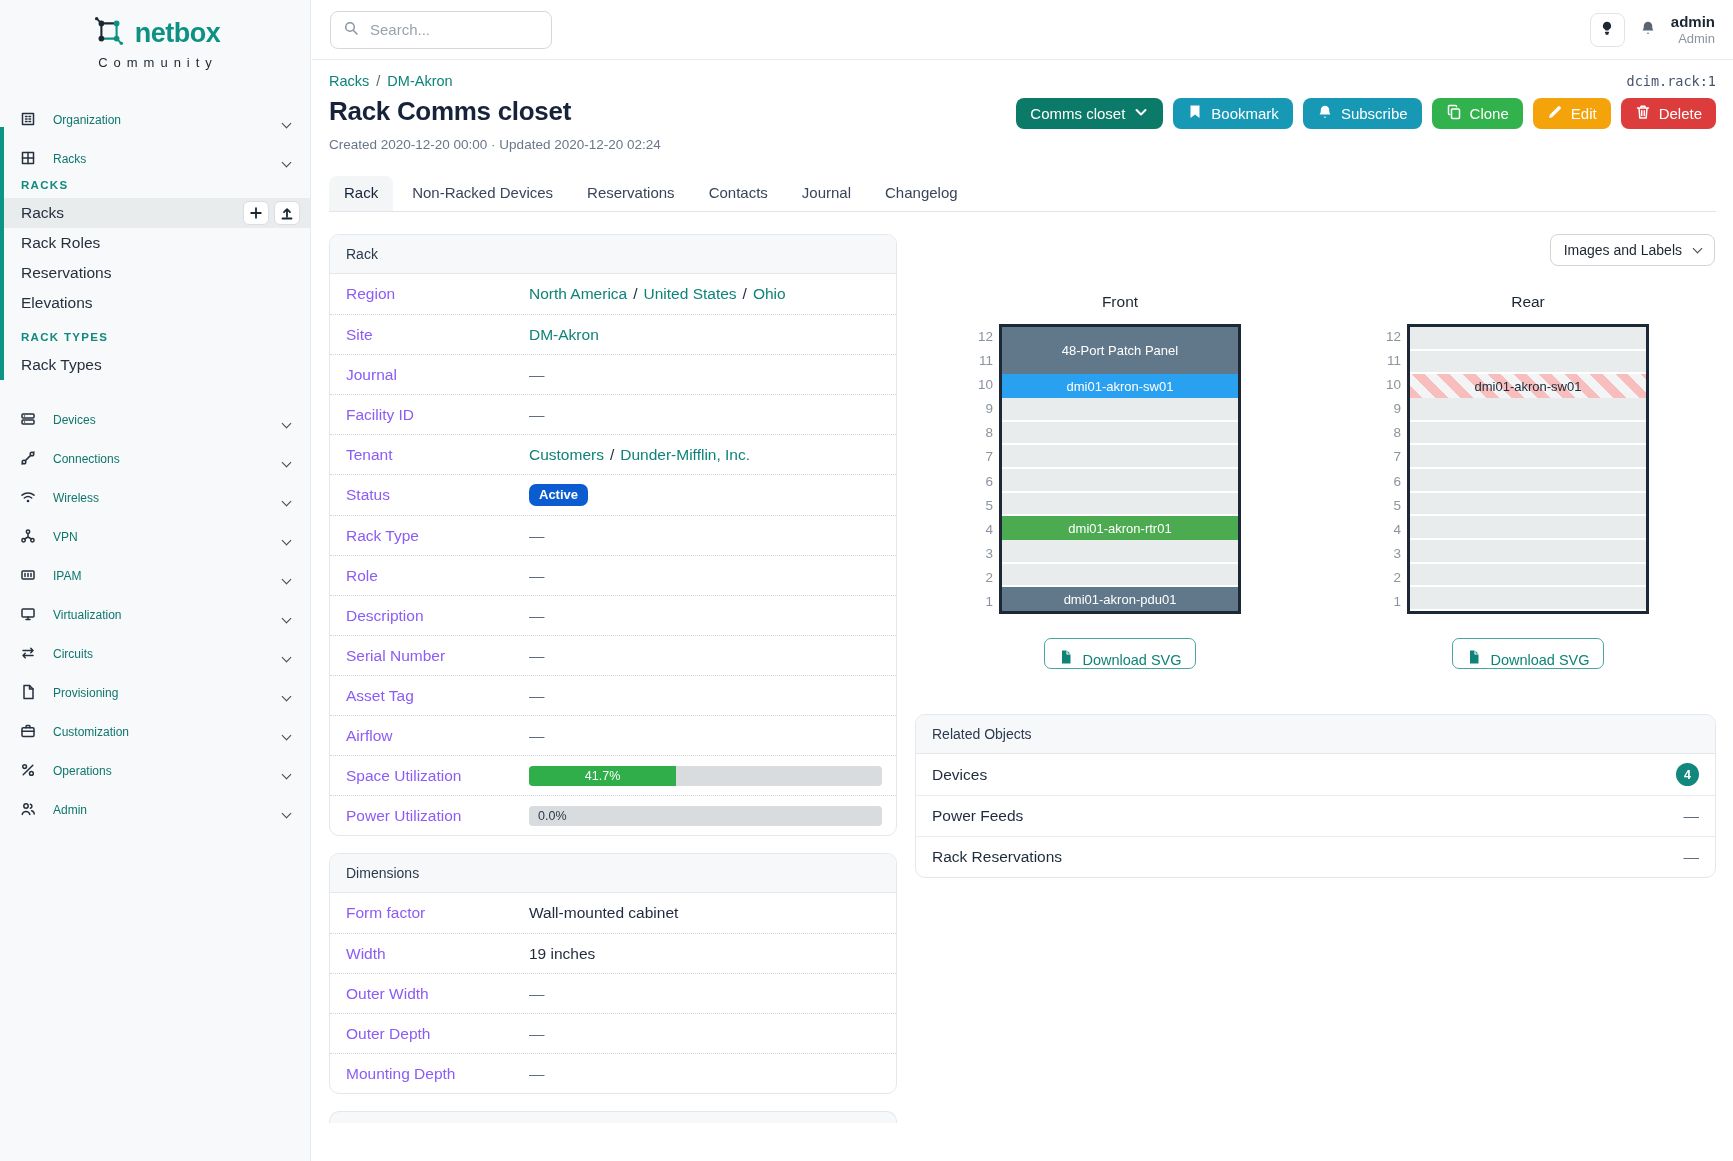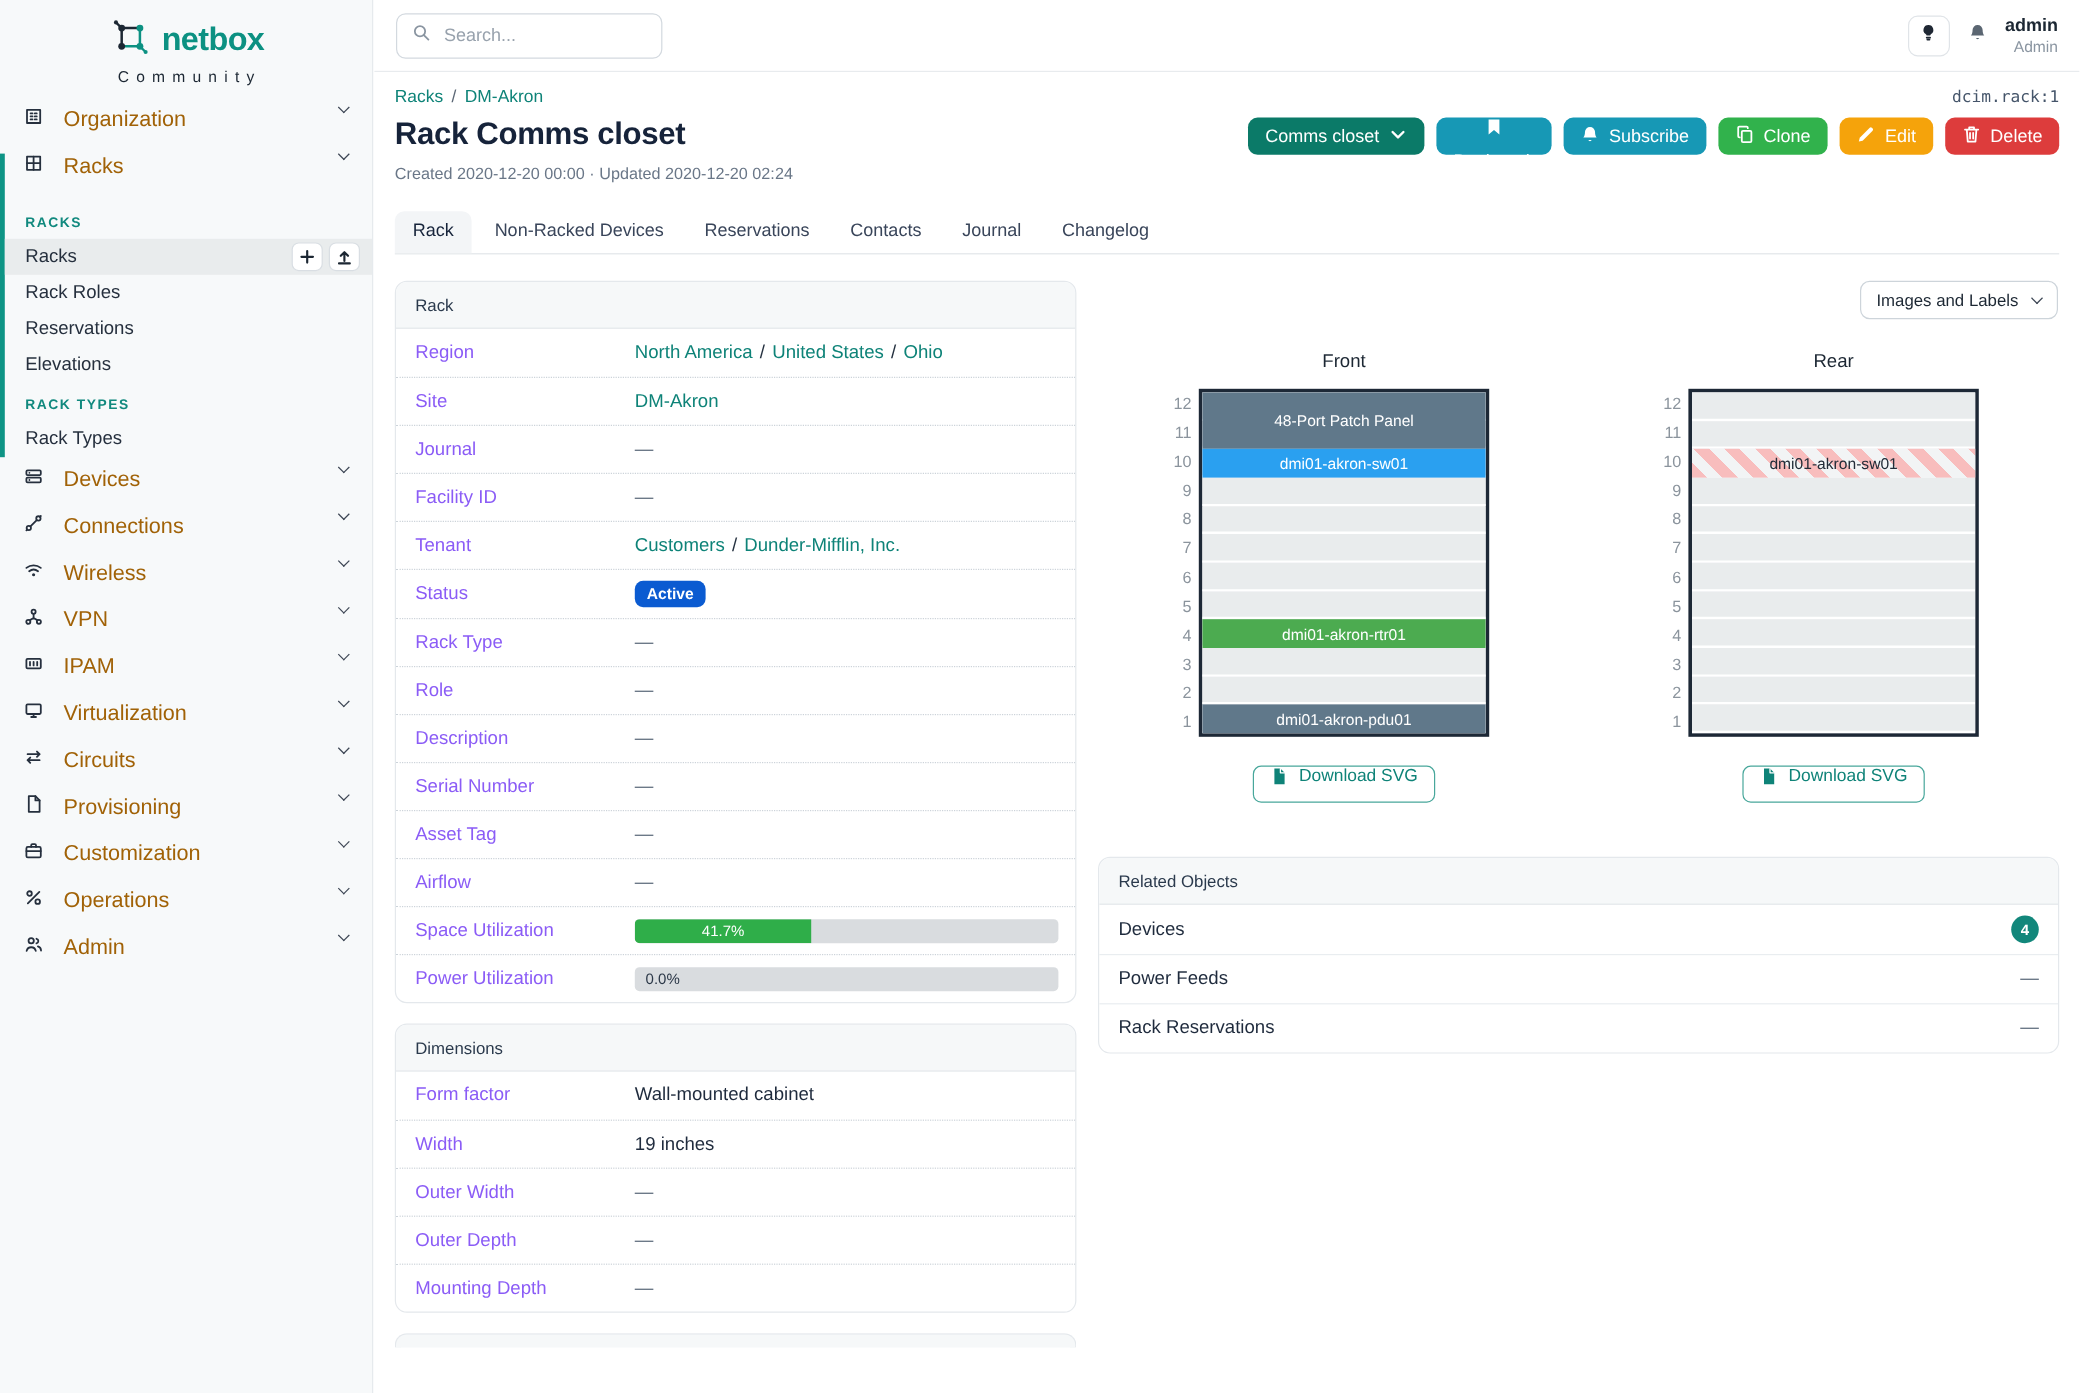--- a/index.html
+++ b/index.html
@@ -10,21 +10,21 @@
     font-family:"Liberation Sans", sans-serif;
   }
   
   .sidebar { position:absolute; left:0; top:0; width:311px; height:1161px;
     background:#f7f9fa; border-right:1px solid #e6eaed; }
   .logo-area { padding-top:12px; text-align:center; }
   .logo-row { display:flex; align-items:center; justify-content:center; gap:7px; }
   .brand-name { font-size:27px; font-weight:700; color:#0c9182; letter-spacing:-0.5px; }
   .brand-tagline { margin-top:1px; font-size:13px; letter-spacing:6px; color:#1c2733; padding-left:6px; }
   .nav { margin-top:18px; }
-  .nav-item { display:flex; align-items:flex-start; height:39px; padding:0 20px; font-size:18px; color:#a16207; cursor:pointer; }
+  .nav-item { display:flex; align-items:flex-end; height:39px; padding:0 20px; font-size:12px; color:#0f766e; cursor:pointer; }
   .nav-item .nico { width:20px; margin-right:13px; color:#26303e; display:flex; align-items:center; }
   .chev { width:7px; height:7px; border-right:1.7px solid #3d4654; border-bottom:1.7px solid #3d4654; transform:rotate(45deg); margin-left:auto; margin-top:-3px; }
   .rack-group { border-left:4px solid #0e9485; }
   .rack-group .nav-item { padding-left:16px; }
   .group-title { font-size:11.5px; font-weight:700; letter-spacing:1.3px; color:#11897e; padding:13px 0 7px 17px; }
   .sub-item { display:flex; align-items:center; height:30px; padding:0 10px 0 17px; font-size:15.5px; color:#26303e; cursor:pointer; }
   .sub-item.active { background:#e9eced; }
   .sub-actions { margin-left:auto; display:flex; gap:5px; }
   .sub-btn { width:26px; height:24px; background:#fff; border:1px solid #d9dee3; border-radius:6px;
     display:flex; align-items:center; justify-content:center; color:#1c2733; cursor:pointer; }
@@ -87,21 +87,21 @@
   .rack-row { display:flex; }
   .unit-nums { width:30px; margin-right:6px; display:flex; flex-direction:column; height:290px; }
   .unit-num { flex:1; display:flex; align-items:center; justify-content:flex-end; font-size:13.5px; color:#8b949d; }
   .rack-frame { position:relative; width:242px; height:290px; border:3px solid #1d2836; background:#fff; }
   .slot { position:absolute; left:0; width:100%; background:#e9eced; box-shadow:inset 0 -2px 0 #ffffff; }
   .rdevice { position:absolute; left:0; width:100%; display:flex; align-items:center; justify-content:center;
     font-size:13px; font-weight:500; cursor:pointer; }
   .rdevice.striped { background:repeating-linear-gradient(45deg,#f8bdbd 0 9px,#f2f4f5 9px 18px); }
   .download-wrap { padding-left:36px; display:flex; justify-content:center; margin-top:24px; }
   .dl-btn { height:31px; border:1px solid #48a79b; color:#0f8378; background:#fff; border-radius:7px;
-    display:flex; align-items:flex-start; gap:8px; padding:0 13px; font-size:14.5px; font-family:inherit; cursor:pointer; }
+    display:flex; align-items:flex-end; gap:8px; padding:0 13px; font-size:14.5px; font-family:inherit; cursor:pointer; }
   
   .related-panel { margin-top:45px; }
   .related-row { display:flex; align-items:center; justify-content:space-between; padding:0 16px; height:41px; font-size:15.5px; color:#1f2b3d; }
   .related-row + .related-row { border-top:1px solid #e9edf0; }
   .count-badge { min-width:23px; height:23px; padding:0 4px; border-radius:50%; color:#fff; font-size:12.5px; font-weight:700;
     display:flex; align-items:center; justify-content:center; }
 </style>
 </head>
 <body>
 
@@ -334,21 +334,21 @@
 
     <div class="title-row">
       <h1 class="page-title">Rack Comms closet</h1>
       <div class="actions" id="action-buttons">
           <button class="btn" style="background: rgb(11, 122, 104);">
             <span>Comms closet</span>
             <span><svg width="16" height="16" viewBox="0 0 16 16" fill="none" stroke="currentColor" stroke-width="1.5" stroke-linecap="round" stroke-linejoin="round">
                 <path d="M3.5 6l4.5 4.5L12.5 6" stroke-width="2"></path>
               </svg></span>
           </button>
-          <button class="btn" style="background: rgb(23, 152, 181); flex-direction: column;">
+          <button class="btn" style="background: rgb(23, 152, 181);">
             <span><svg width="16" height="16" viewBox="0 0 16 16" fill="none" stroke="currentColor" stroke-width="1.5" stroke-linecap="round" stroke-linejoin="round">
                 <path d="M3.5 1.5h9V14L8 10.4 3.5 14z" fill="currentColor" stroke="none"></path>
               </svg></span>
             <span>Bookmark</span>
           </button>
           <button class="btn" style="background: rgb(23, 152, 181);">
             <span><svg width="16" height="16" viewBox="0 0 16 16" fill="none" stroke="currentColor" stroke-width="1.5" stroke-linecap="round" stroke-linejoin="round">
                 <path d="M8 1.8a4.2 4.2 0 0 0-4.2 4.2c0 3.5-1.3 4.5-1.3 4.5h11s-1.3-1-1.3-4.5A4.2 4.2 0 0 0 8 1.8zM6.6 12.7a1.5 1.5 0 0 0 2.8 0z" fill="currentColor" stroke="none"></path>
               </svg></span>
             <span>Subscribe</span>

